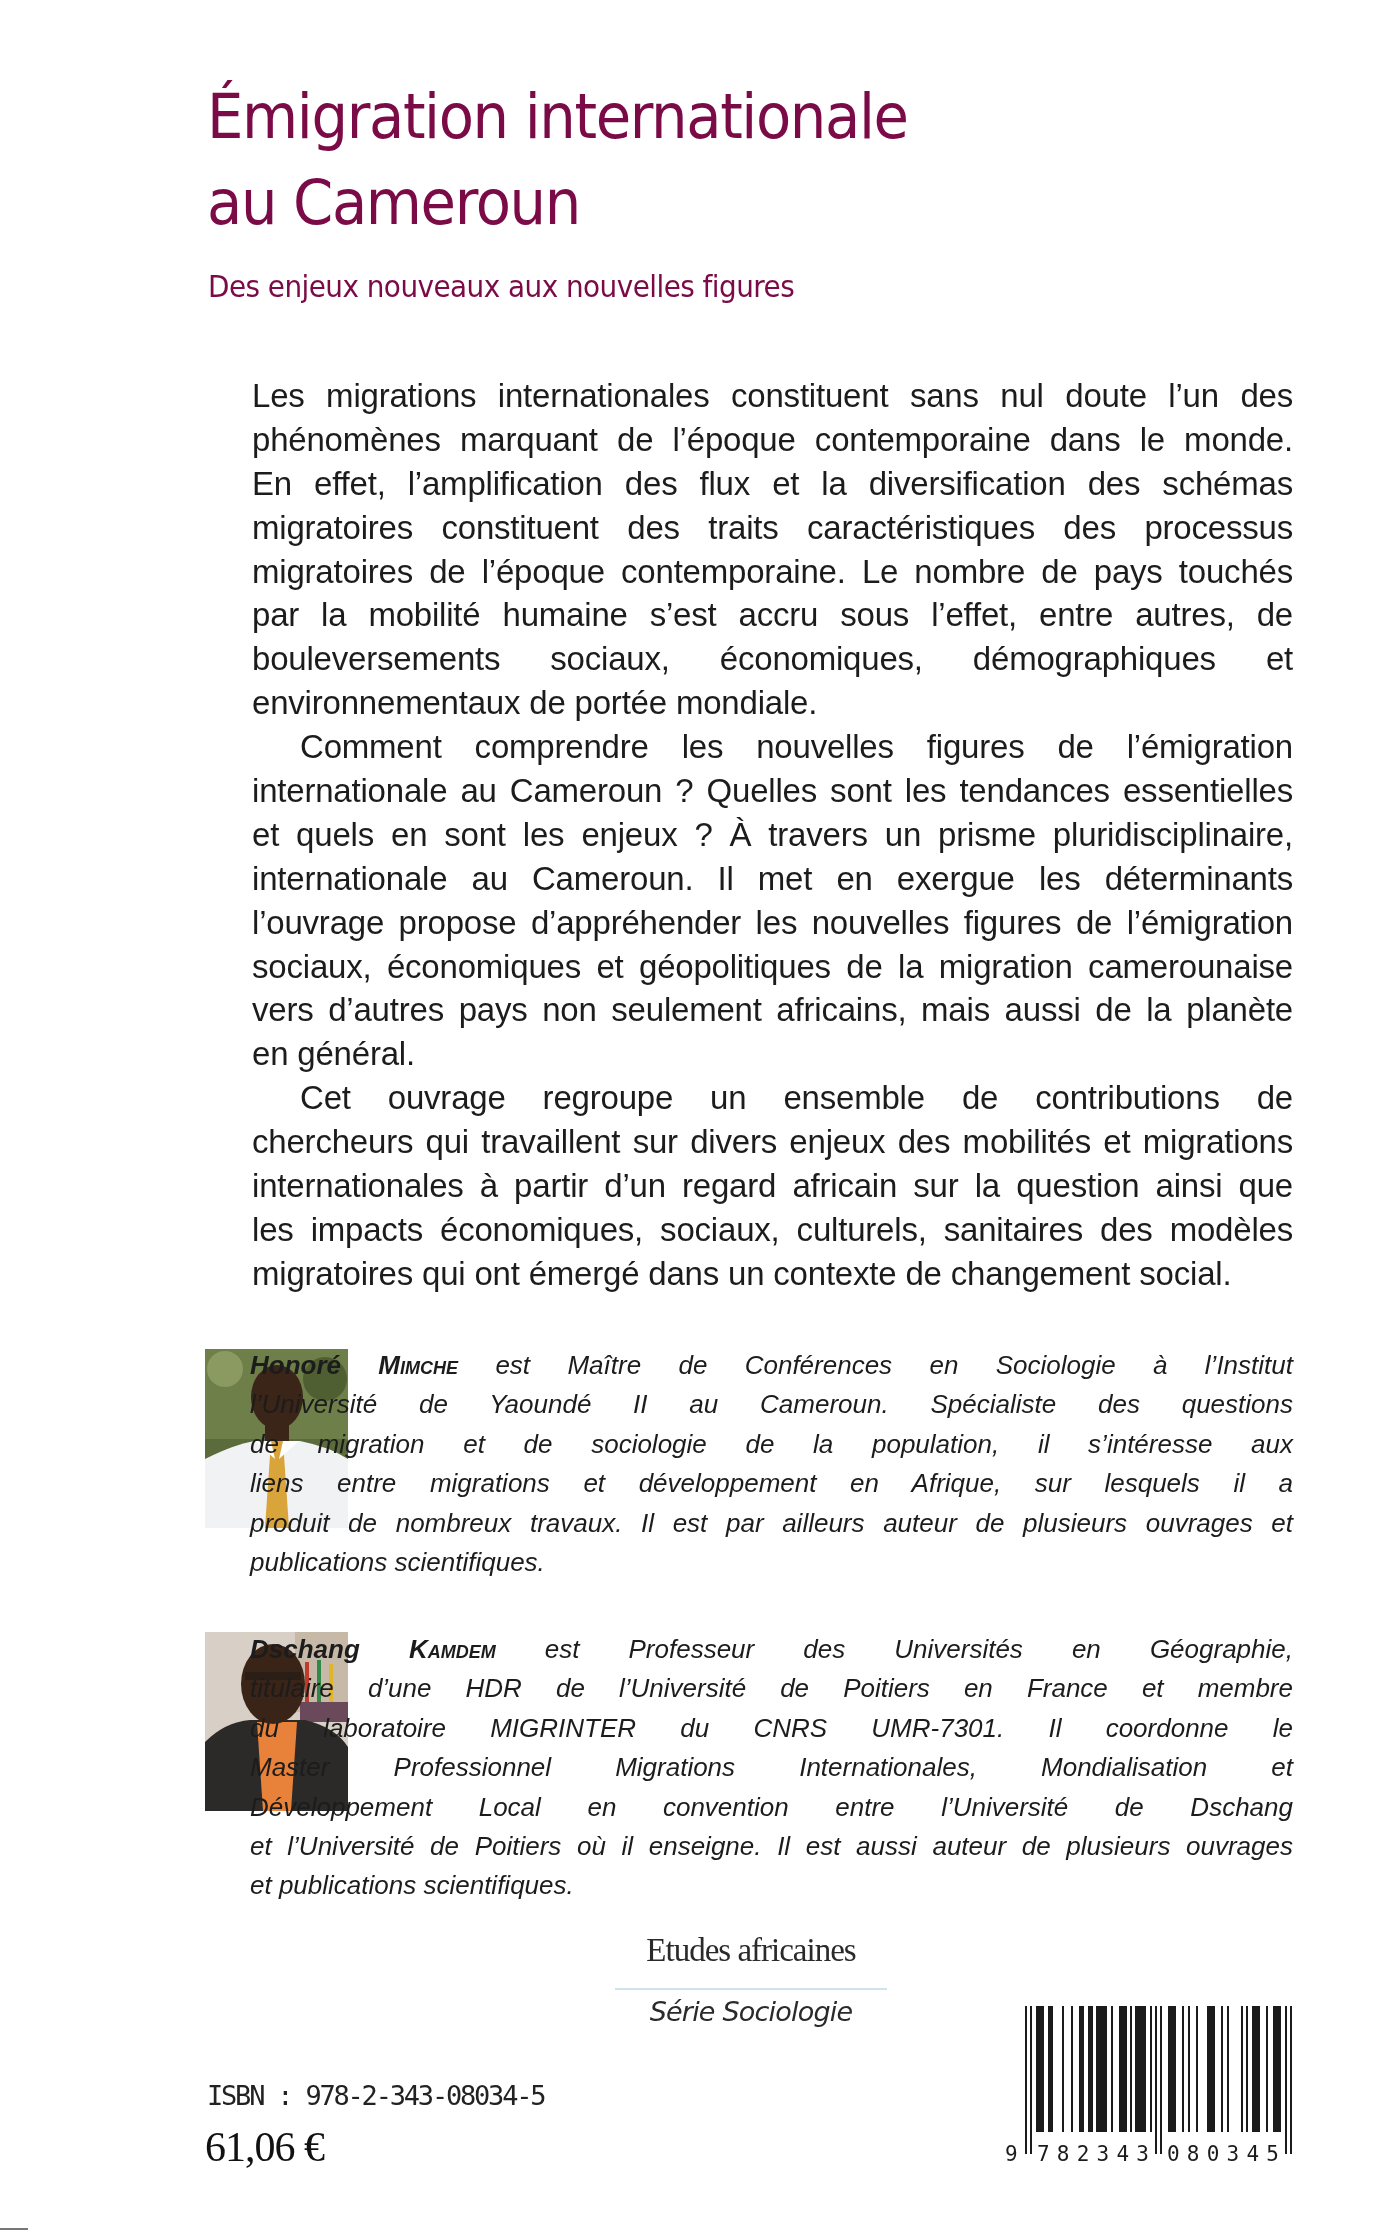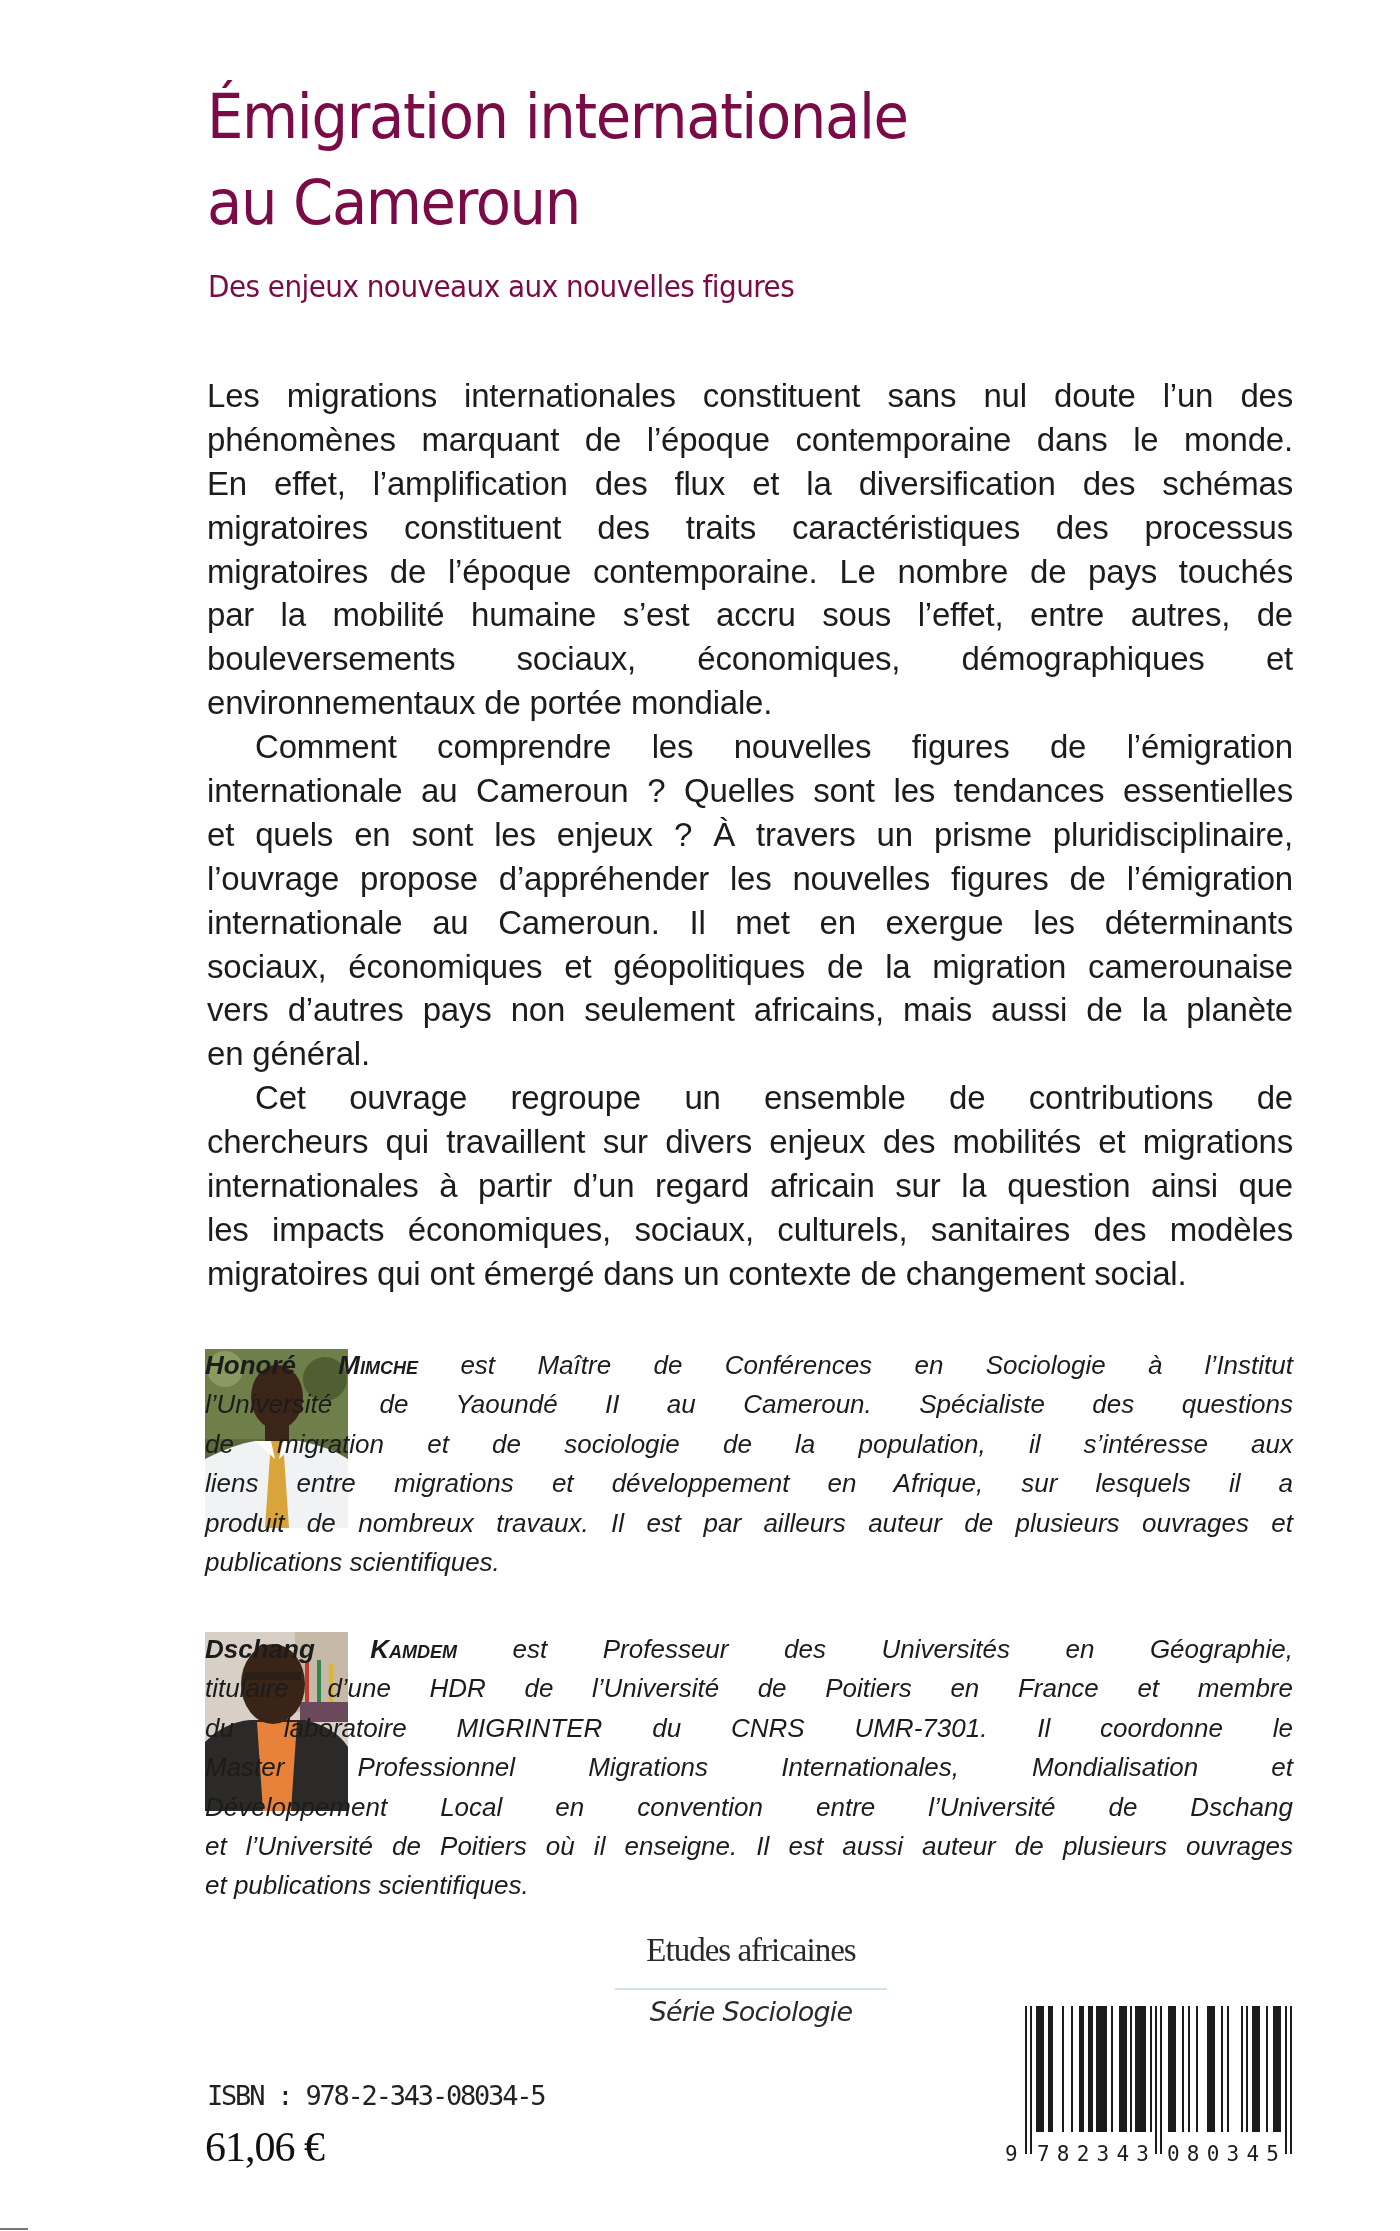--- a/index.html
+++ b/index.html
@@ -1,21 +1,21 @@
 <!DOCTYPE html>
 <html><head>
 <meta charset="utf-8">
 <style>
   html, body { margin:0; padding:0; background:#ffffff; }
   body { width:1400px; height:2231px; position:relative; overflow:hidden; font-family:"Liberation Sans", sans-serif; color:#1a1a1a; }
   .abs { position:absolute; }
   .title { left:207px; font-family:"DejaVu Sans", sans-serif; font-weight:normal; color:#7b0b46; font-size:62px; line-height:1; white-space:nowrap; letter-spacing:-1.5px; transform:scaleX(0.93); transform-origin:left top; }
   .subtitle { left:208px; top:272px; font-family:"DejaVu Sans", sans-serif; color:#7b0b46; font-size:30px; line-height:1; white-space:nowrap; letter-spacing:-0.6px; transform:scaleX(0.93); transform-origin:left top; }
   .body { left:207px; top:374px; width:1086px; font-size:33px; line-height:43.9px; color:#1c1c1c; letter-spacing:-0.2px; }
-  .ln { display:block; text-align:justify; text-align-last:justify; white-space:nowrap; height:43.9px; overflow:visible; }
+  .ln { display:block; text-align:justify; text-align-last:justify; white-space:nowrap; height:43.9px; overflow:visible;margin-left:45px; }
   .ln.last { text-align-last:left; }
   .ln.indent { text-indent:48px; }
   .photo { left:205px; width:143px; height:179px; overflow:hidden; }
   .bio { left:205px; width:1088px; font-size:26px; line-height:39.4px; font-style:italic; color:#1c1c1c; }
   .bio .ln { height:39.4px; }
   .bio .ln.ind { }
   .author { font-weight:bold; }
   .sc { font-variant:small-caps; }
   .series { left:615px; top:1934px; width:272px; text-align:center; font-family:Liberation Serif, serif; font-weight:200; font-size:33px; color:#2a2a2a; letter-spacing:-1px; white-space:nowrap; line-height:1; }
   .series-rule { left:615px; top:1988px; width:272px; height:2px; background:#cfe3ec; }
@@ -40,22 +40,22 @@
     <span class="ln">migratoires constituent des traits caractéristiques des processus</span>
     <span class="ln">migratoires de l’époque contemporaine. Le nombre de pays touchés</span>
     <span class="ln">par la mobilité humaine s’est accru sous l’effet, entre autres, de</span>
     <span class="ln">bouleversements sociaux, économiques, démographiques et</span>
     <span class="ln last">environnementaux de portée mondiale.</span>
   </div>
   <div>
     <span class="ln indent">Comment comprendre les nouvelles figures de l’émigration</span>
     <span class="ln">internationale au Cameroun ? Quelles sont les tendances essentielles</span>
     <span class="ln">et quels en sont les enjeux ? À travers un prisme pluridisciplinaire,</span>
+    <span class="ln">internationale au Cameroun. Il met en exergue les déterminants</span>
     <span class="ln">l’ouvrage propose d’appréhender les nouvelles figures de l’émigration</span>
-    <span class="ln">internationale au Cameroun. Il met en exergue les déterminants</span>
     <span class="ln">sociaux, économiques et géopolitiques de la migration camerounaise</span>
     <span class="ln">vers d’autres pays non seulement africains, mais aussi de la planète</span>
     <span class="ln last">en général.</span>
   </div>
   <div>
     <span class="ln indent">Cet ouvrage regroupe un ensemble de contributions de</span>
     <span class="ln">chercheurs qui travaillent sur divers enjeux des mobilités et migrations</span>
     <span class="ln">internationales à partir d’un regard africain sur la question ainsi que</span>
     <span class="ln">les impacts économiques, sociaux, culturels, sanitaires des modèles</span>
     <span class="ln last">migratoires qui ont émergé dans un contexte de changement social.</span>

